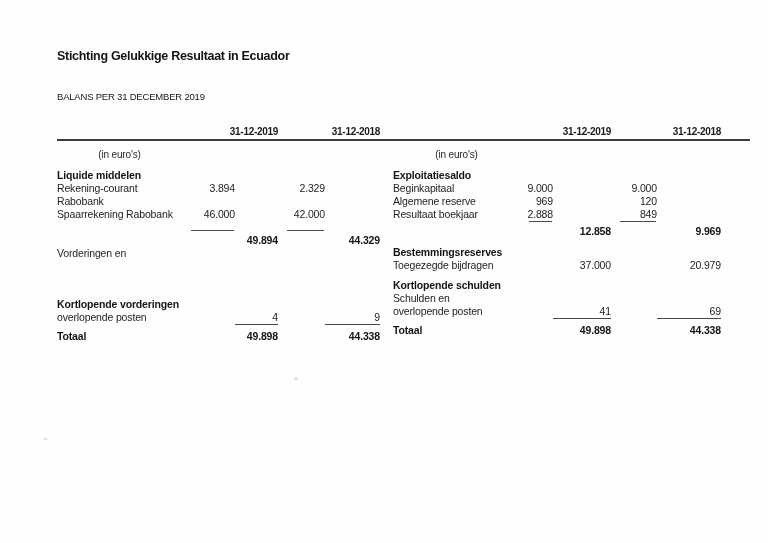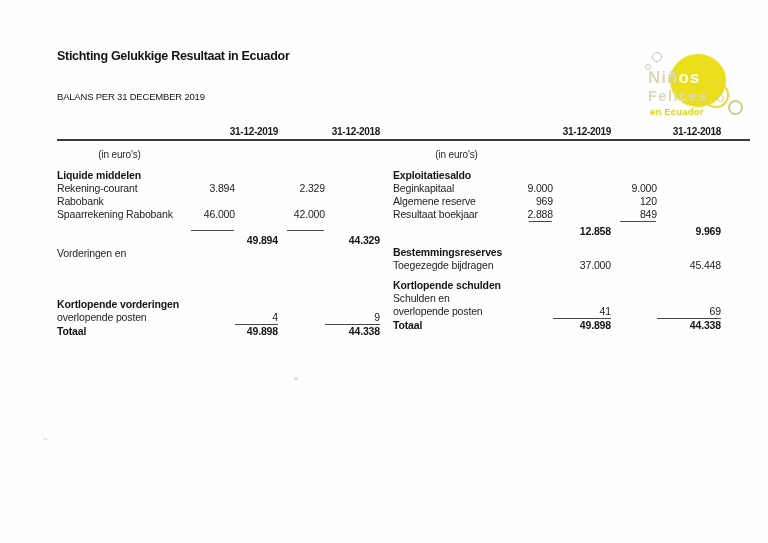--- a/index.html
+++ b/index.html
@@ -63,50 +63,38 @@
   .tbl-right { left:393px; width:331px; }
   .trow { display:grid; font-size:10.5px; line-height:13px; }
   .lg { grid-template-columns:125px 53px 43px 47px 55px; }
   .rg { grid-template-columns:127px 33px 58px 46px 64px; }
   .num { text-align:right; }
   .b { font-weight:bold; color:#151515; }
   .unit { font-size:10px; color:#2a2a2a;text-align:center; }
   .rulerow { height:4px; }
   .rl { border-top:1.2px solid #4a4a4a; margin-left:9px; margin-right:1px; }
   .ul { border-bottom:1.2px solid #474747; }
-  .mt3 { margin-top:3px; } .mt5 { } .mt7 { margin-top:7px; }
+  .mt3 { margin-top:3px; } .mt5 { margin-top:5px; } .mt7 { margin-top:7px; }
   .mt8 { margin-top:8px; } .mt9 { margin-top:9px; } .mt38 { margin-top:38px; }
   
   .speck { position:absolute; border-radius:50%; background:#9a9a9a; }
   .sp1 { left:294px; top:377px; width:4px; height:3px; opacity:0.35; }
   .sp2 { left:43px;  top:438px; width:5px; height:2px; opacity:0.25; }
   .sp3 { left:591px; top:331px; width:3px; height:2px; opacity:0.2; }
 </style>
 </head>
 <body>
 
 <div class="page">
 
   <div class="org-title">
     <div>Stichting Gelukkige Resultaat in Ecuador</div>
   </div>
   <div class="report-title">BALANS PER 31 DECEMBER 2019</div>
 
-  <div class="logo">
-    <span class="ring a"></span>
-    <span class="ring b"></span>
-    <span class="circle"></span>
-    <span class="ring c"></span>
-    <span class="dot"></span>
-    <span class="ring e"></span>
-    <span class="ring d"></span>
-    <div class="logo-w1"><span class="pale">Niñ</span><span class="onyellow">os</span></div>
-    <div class="logo-w2">Felices</div>
-    <div class="logo-w3">en Ecuador</div>
-  </div>
 
   <span class="colhead ch-a19">31-12-2019</span>
   <span class="colhead ch-a18">31-12-2018</span>
   <span class="colhead ch-l19">31-12-2019</span>
   <span class="colhead ch-l18">31-12-2018</span>
   <div class="head-rule"></div>
 
   <div class="tbl tbl-left">
 
     <div class="trow lg mt3">
@@ -226,21 +214,21 @@
 
     <div class="trow rg mt8">
       <div class="b">Bestemmingsreserves</div>
     </div>
 
     <div class="trow rg">
       <div>Toegezegde bijdragen</div>
       <div></div>
       <div class="num">37.000</div>
       <div></div>
-      <div class="num">45.448</div>
+      <div class="num">20.979</div>
     </div>
 
     <div class="trow rg mt7">
       <div class="b">Kortlopende schulden</div>
     </div>
 
     <div class="trow rg">
       <div>Schulden en</div>
     </div>
 

